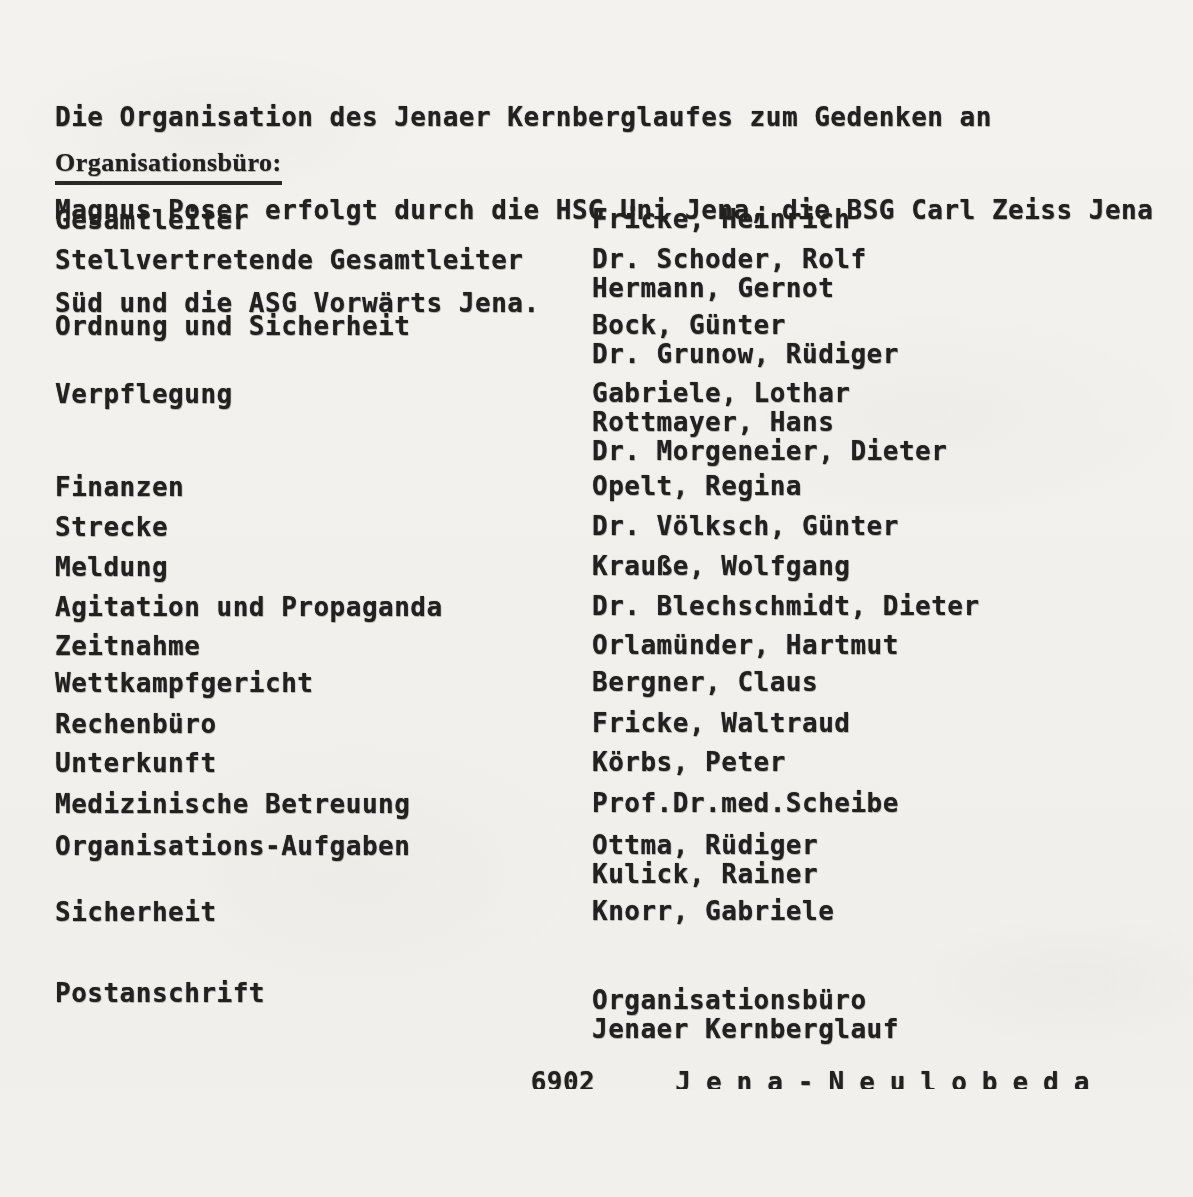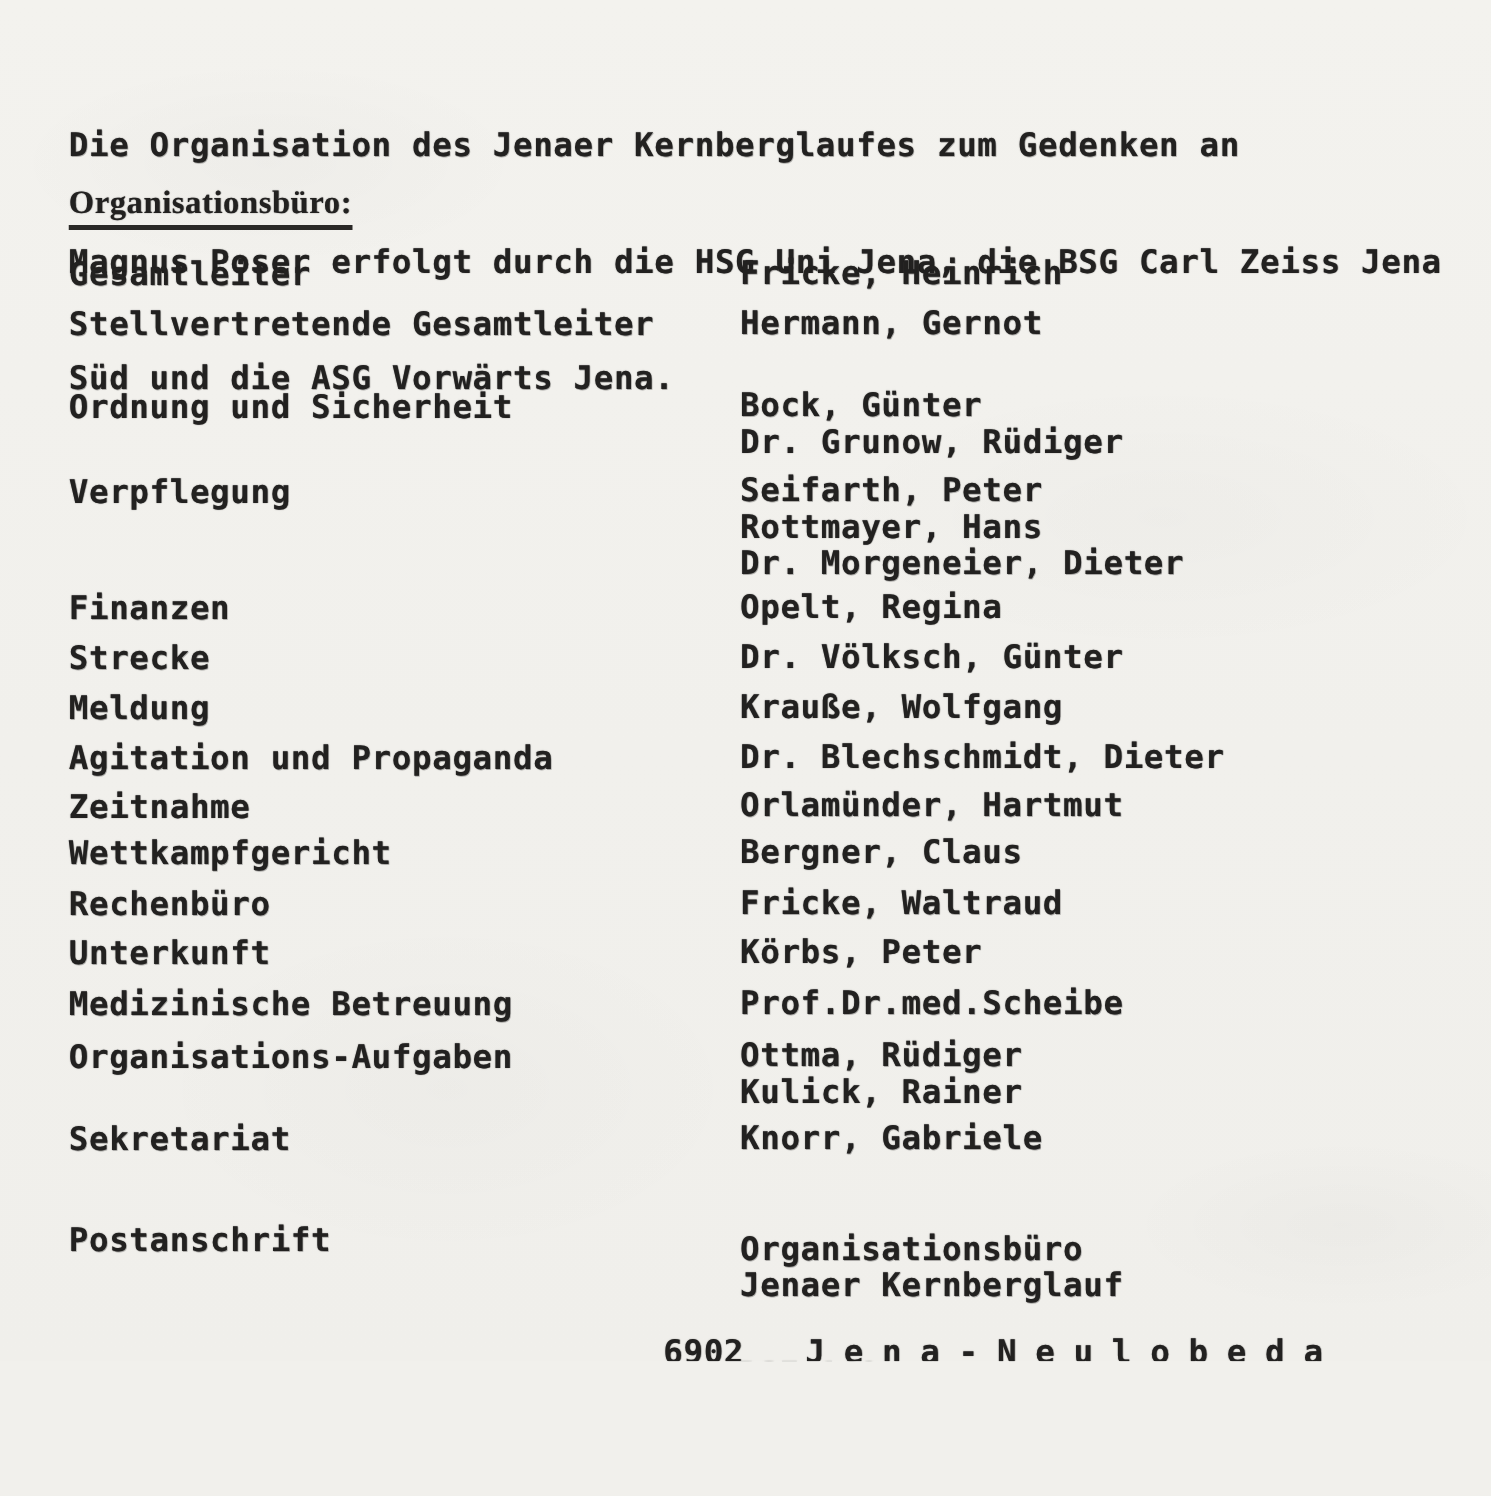--- a/index.html
+++ b/index.html
@@ -60,21 +60,21 @@
   .row .names div { white-space: pre; }
   .addr-line {
     position: absolute;
     left: 466px;
     top: 1037px;
     border-bottom: 4px solid #2a2927;
     padding-bottom: 3px;
     white-space: pre;
     line-height: 30px;
   }
-  .addr-line .city { margin-left: 49px; letter-spacing: 15px; }
+  .addr-line .city { margin-left: 80px; letter-spacing: 15px; }
   .pobox {
     position: absolute;
     left: 589px;
     top: 1085px;
     white-space: pre;
     font-style: italic;
   }
 </style>
 </head>
 <body>
@@ -94,36 +94,37 @@
   <div class="row" style="top:205px">
     <div class="label">Gesamtleiter</div>
     <div class="names">
       <div>Fricke, Heinrich</div>
     </div>
   </div>
 
   <div class="row" style="top:245px">
     <div class="label">Stellvertretende Gesamtleiter</div>
     <div class="names">
+      <div>Dr. Schoder, Rolf</div>
       <div>Hermann, Gernot</div>
     </div>
   </div>
 
   <div class="row" style="top:311px">
     <div class="label">Ordnung und Sicherheit</div>
     <div class="names">
       <div>Bock, Günter</div>
       <div>Dr. Grunow, Rüdiger</div>
     </div>
   </div>
 
   <div class="row" style="top:379px">
     <div class="label">Verpflegung</div>
     <div class="names">
-      <div>Seifarth, Peter</div>
+      <div>Gabriele, Lothar</div>
       <div>Rottmayer, Hans</div>
       <div>Dr. Morgeneier, Dieter</div>
     </div>
   </div>
 
   <div class="row" style="top:472px">
     <div class="label">Finanzen</div>
     <div class="names">
       <div>Opelt, Regina</div>
     </div>
@@ -187,21 +188,21 @@
 
   <div class="row" style="top:831px">
     <div class="label">Organisations-Aufgaben</div>
     <div class="names">
       <div>Ottma, Rüdiger</div>
       <div>Kulick, Rainer</div>
     </div>
   </div>
 
   <div class="row" style="top:897px">
-    <div class="label">Sekretariat</div>
+    <div class="label">Sicherheit</div>
     <div class="names">
       <div>Knorr, Gabriele</div>
     </div>
   </div>
 
   <div class="row" style="top:978px">
     <div class="label">Postanschrift</div>
     <div class="names" style="top:8px">
       <div>Organisationsbüro</div>
       <div>Jenaer Kernberglauf</div>

